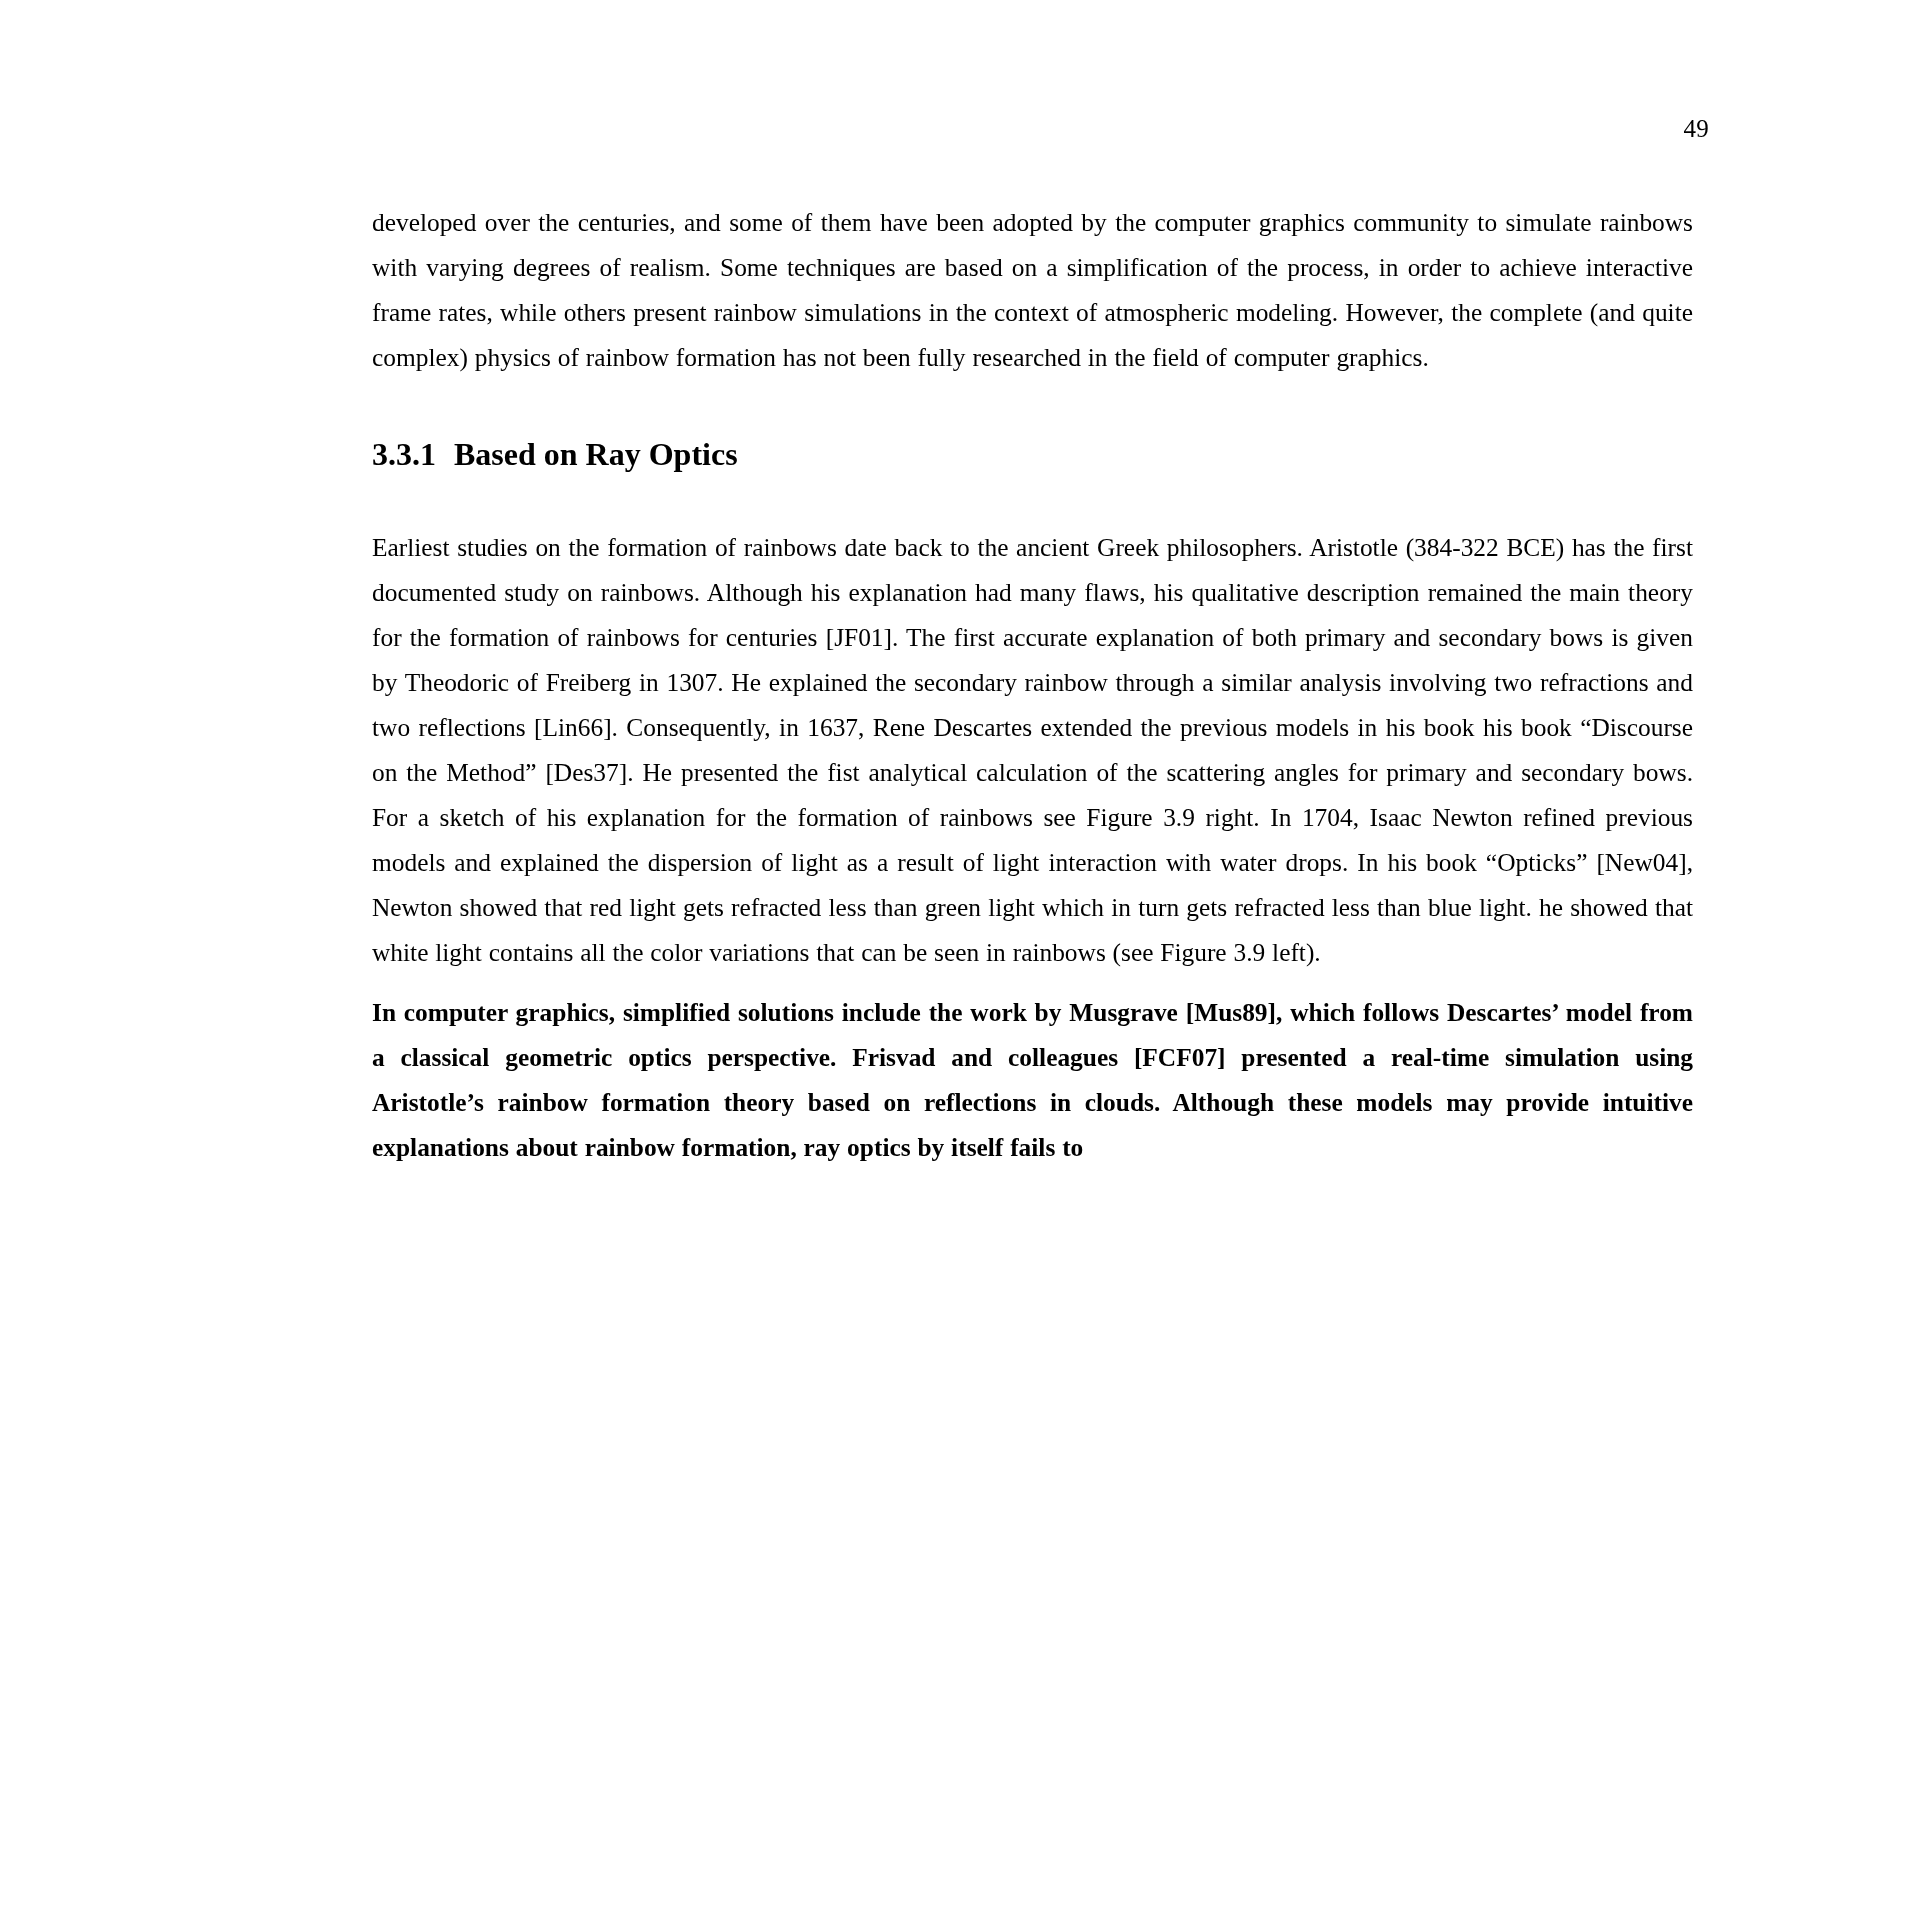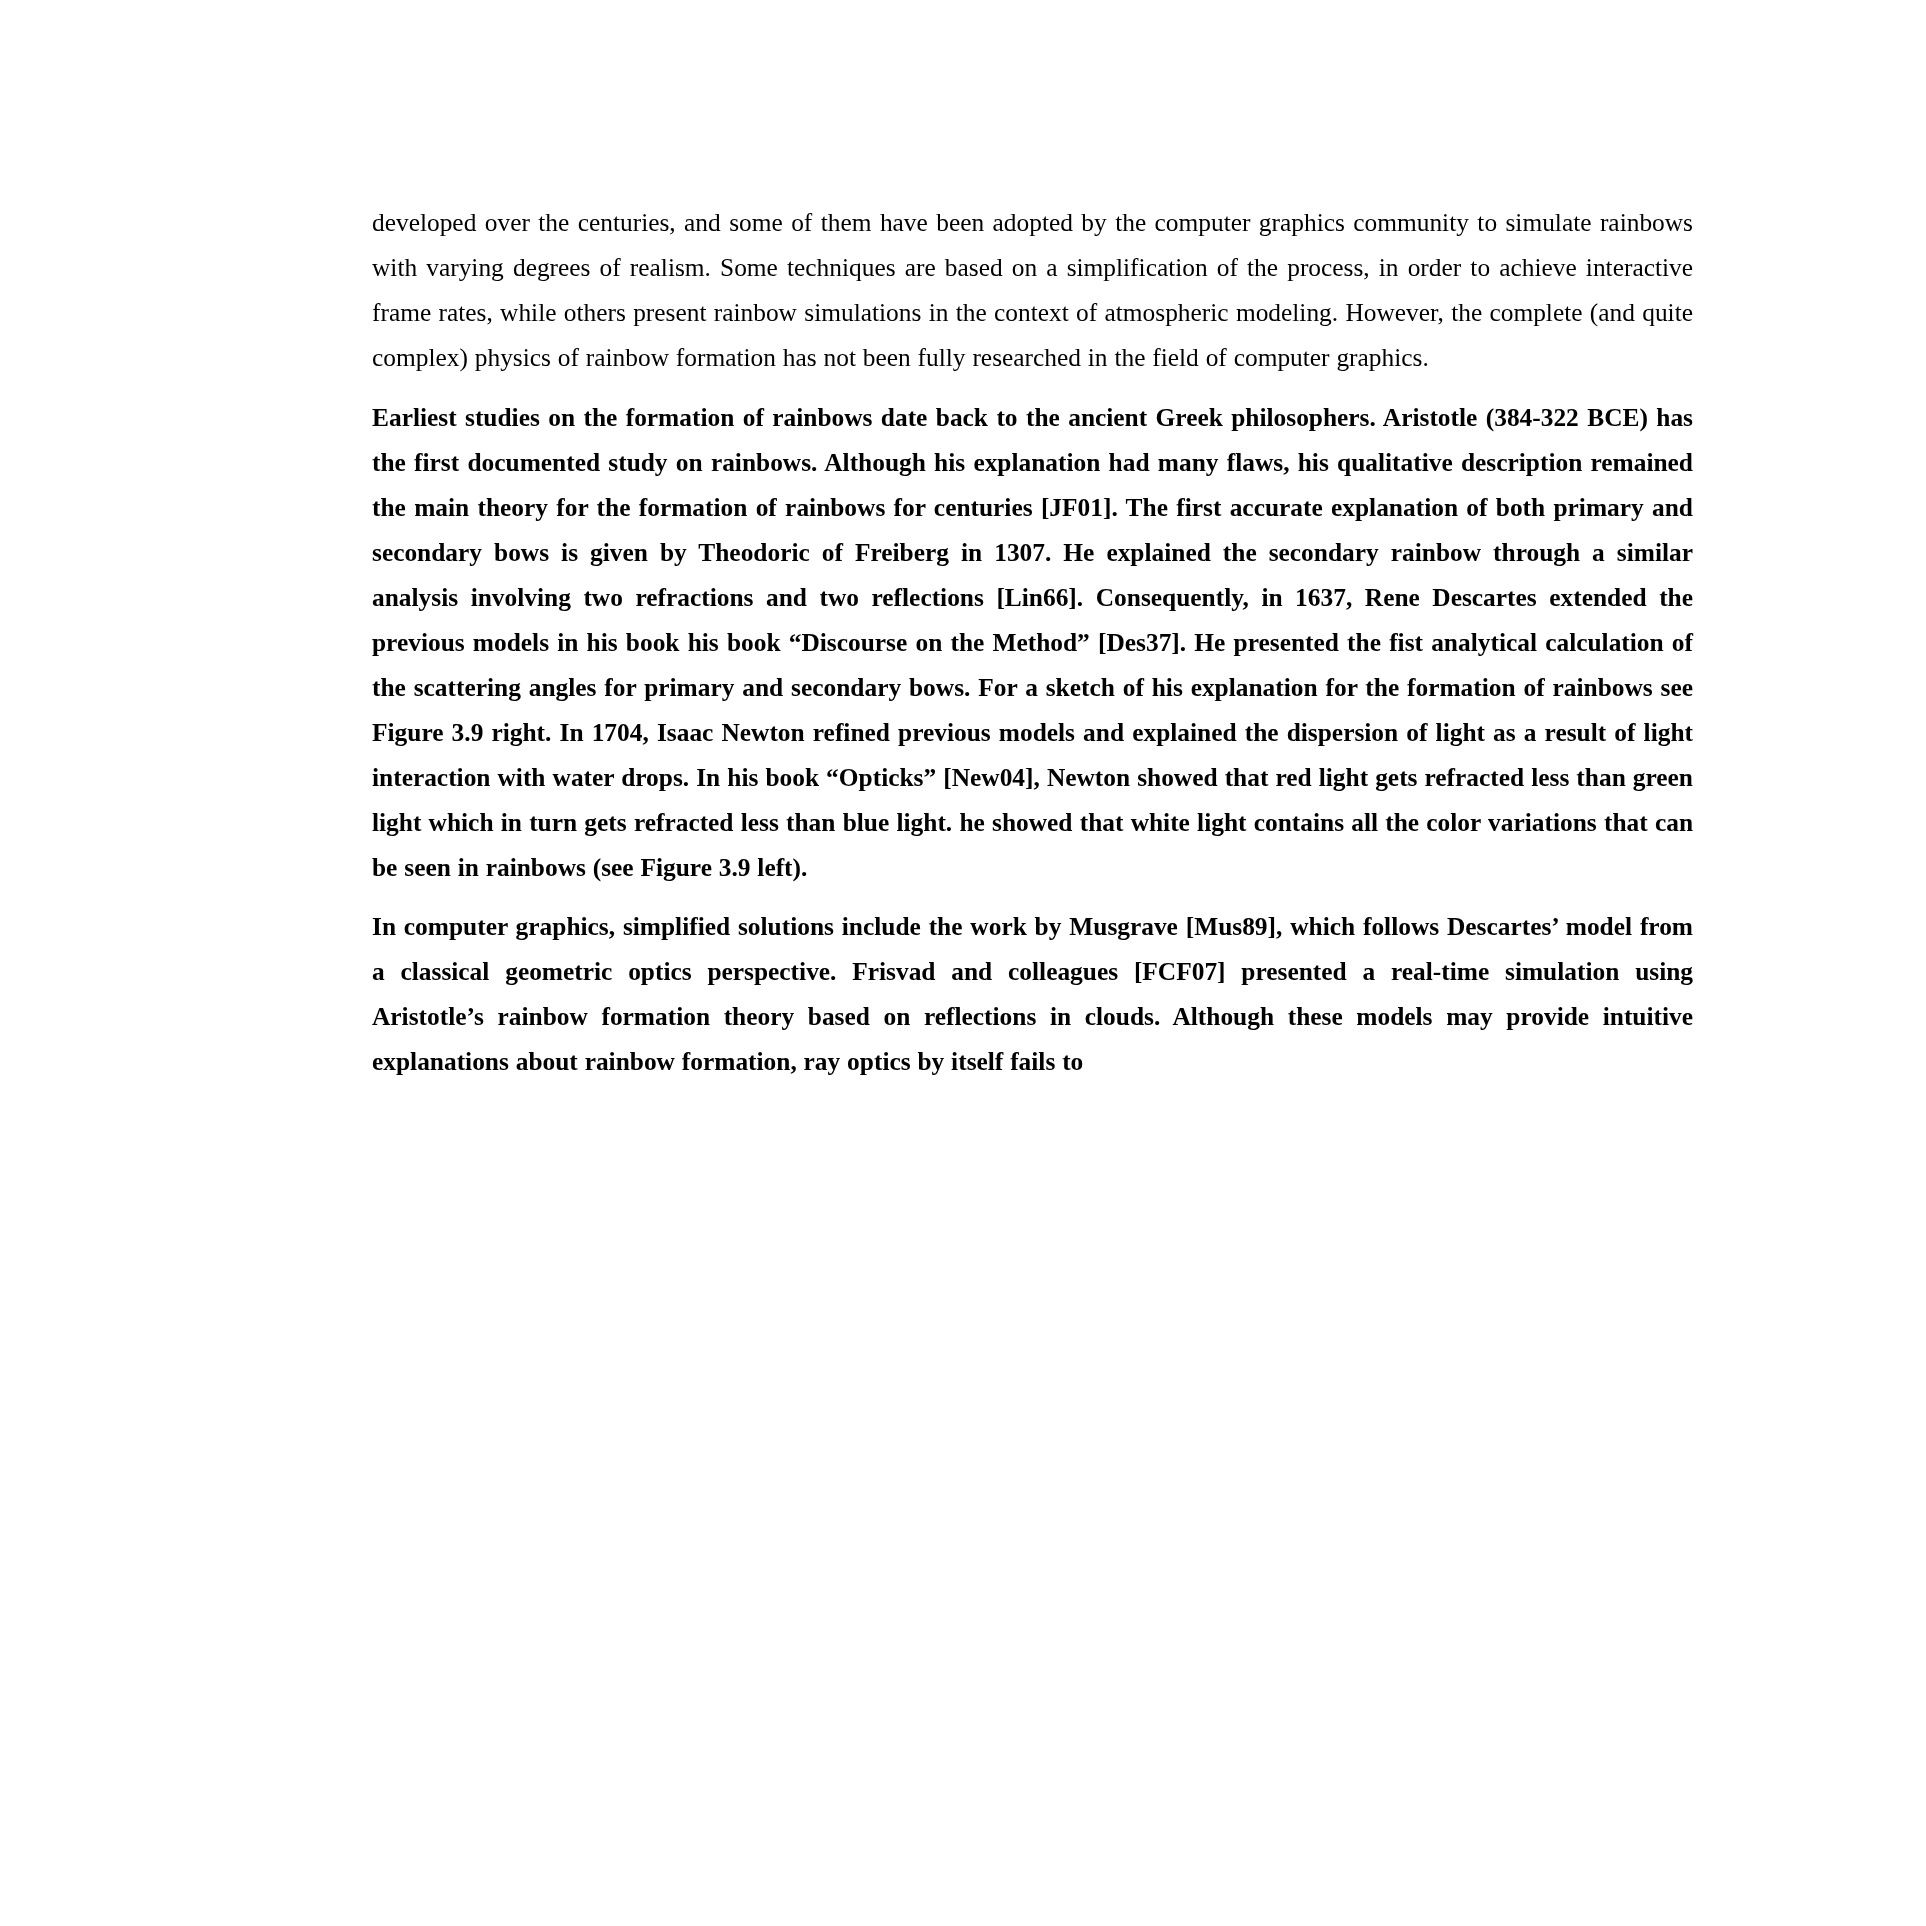--- a/index.html
+++ b/index.html
@@ -66,25 +66,30 @@
     font-size: 32px;
     font-weight: bold;
     line-height: 1.1;
   }
 </style>
 </head>
 <body>
 
 <div class="page">
 
+  <div class="folio">49</div>
 
   <div class="textblock">
 
     <p class="body">developed over the centuries, and some of them have been adopted by the computer graphics community to simulate rainbows with varying degrees of realism. Some techniques are based on a simplification of the process, in order to achieve interactive frame rates, while others present rainbow simulations in the context of atmospheric modeling. However, the complete (and quite complex) physics of rainbow formation has not been fully researched in the field of computer graphics.</p>
 
+    <div class="heading-wrap">
+      <span class="heading-num">3.3.1</span>
+      <span class="heading-title">Based on Ray Optics</span>
+    </div>
 
     <p class="body">Earliest studies on the formation of rainbows date back to the ancient Greek philosophers. Aristotle (384-322 BCE) has the first documented study on rainbows. Although his explanation had many flaws, his qualitative description remained the main theory for the formation of rainbows for centuries [JF01]. The first accurate explanation of both primary and secondary bows is given by Theodoric of Freiberg in 1307. He explained the secondary rainbow through a similar analysis involving two refractions and two reflections [Lin66]. Consequently, in 1637, Rene Descartes extended the previous models in his book his book “Discourse on the Method” [Des37]. He presented the fist analytical calculation of the scattering angles for primary and secondary bows. For a sketch of his explanation for the formation of rainbows see Figure 3.9 right. In 1704, Isaac Newton refined previous models and explained the dispersion of light as a result of light interaction with water drops. In his book “Opticks” [New04], Newton showed that red light gets refracted less than green light which in turn gets refracted less than blue light. he showed that white light contains all the color variations that can be seen in rainbows (see Figure 3.9 left).</p>
 
     <p class="body">In computer graphics, simplified solutions include the work by Musgrave [Mus89], which follows Descartes’ model from a classical geometric optics perspective. Frisvad and colleagues [FCF07] presented a real-time simulation using Aristotle’s rainbow formation theory based on reflections in clouds. Although these models may provide intuitive explanations about rainbow formation, ray optics by itself fails to</p>
 
   </div>
 
 </div>
 
 

